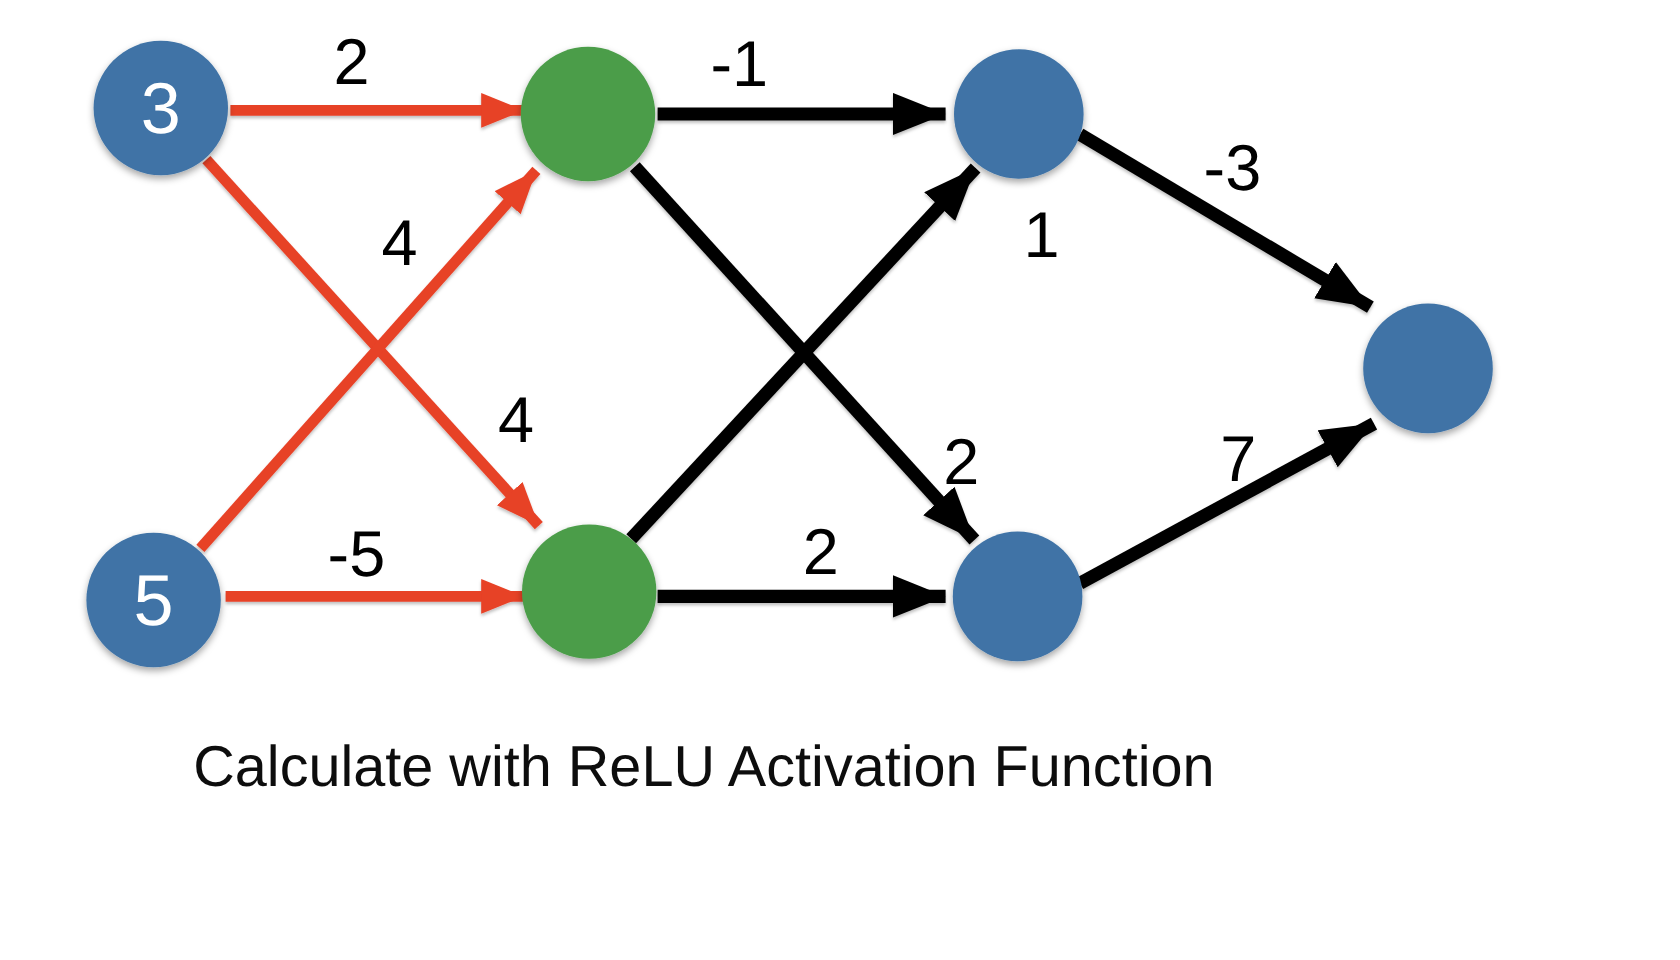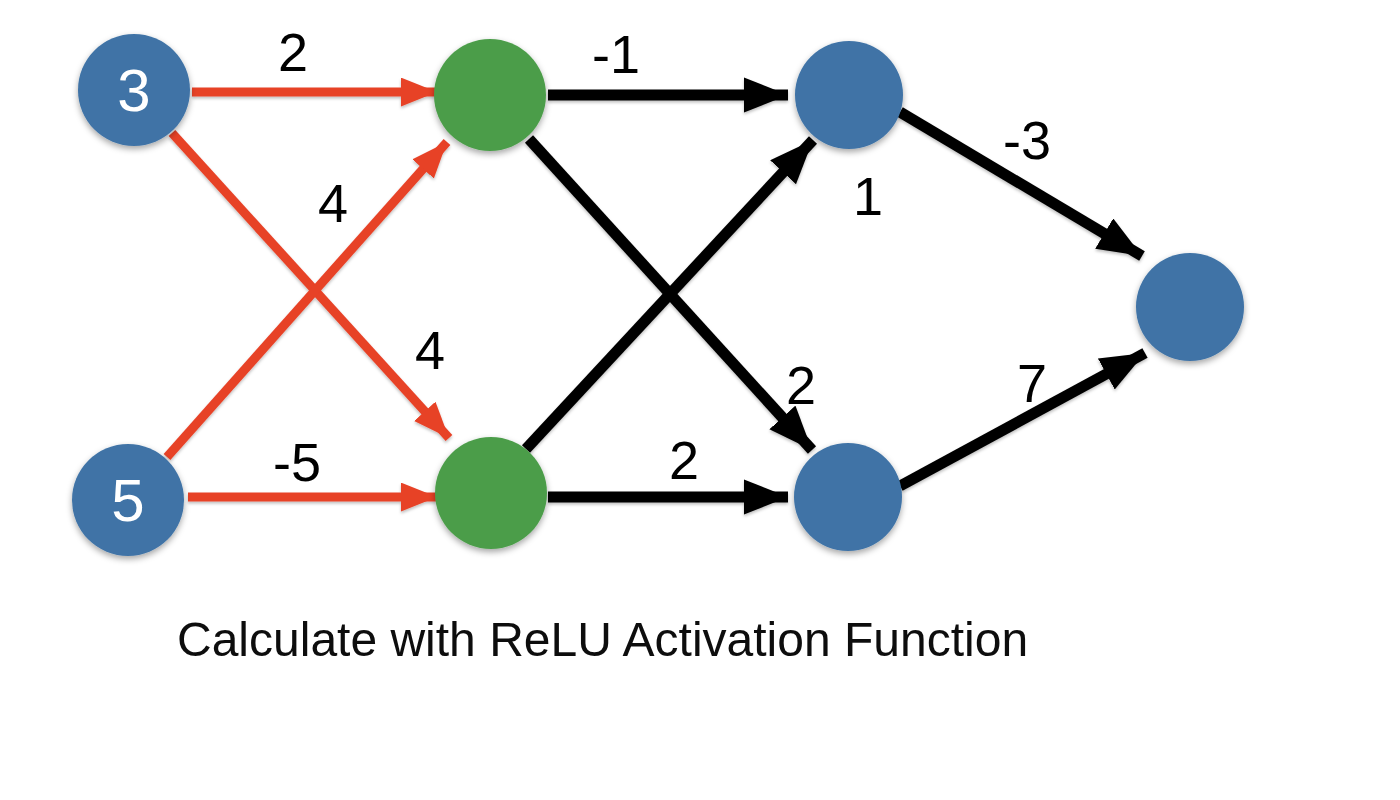--- a/index.html
+++ b/index.html
@@ -26,21 +26,21 @@
   .node-value {
     font-size: 60px;
     font-weight: 400;
   }
   .edge-weight {
     font-size: 54px;
     font-weight: 400;
   }
   .caption {
     position: absolute;
-    left: 177px;
+    left: 161px;
     top: 612px;
     font-size: 48px;
     font-weight: 400;
     color: #0d0d0d;
     letter-spacing: 0px;
     white-space: nowrap;
   }
 </style>
 </head>
 <body>

